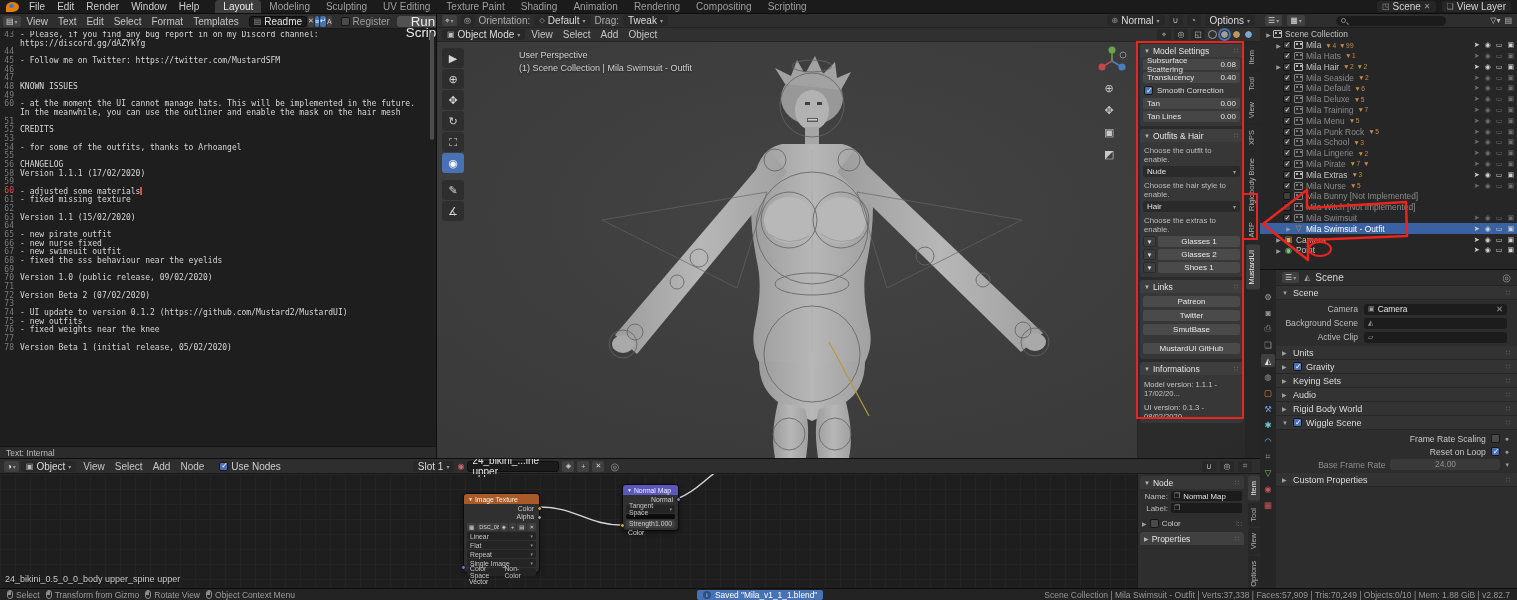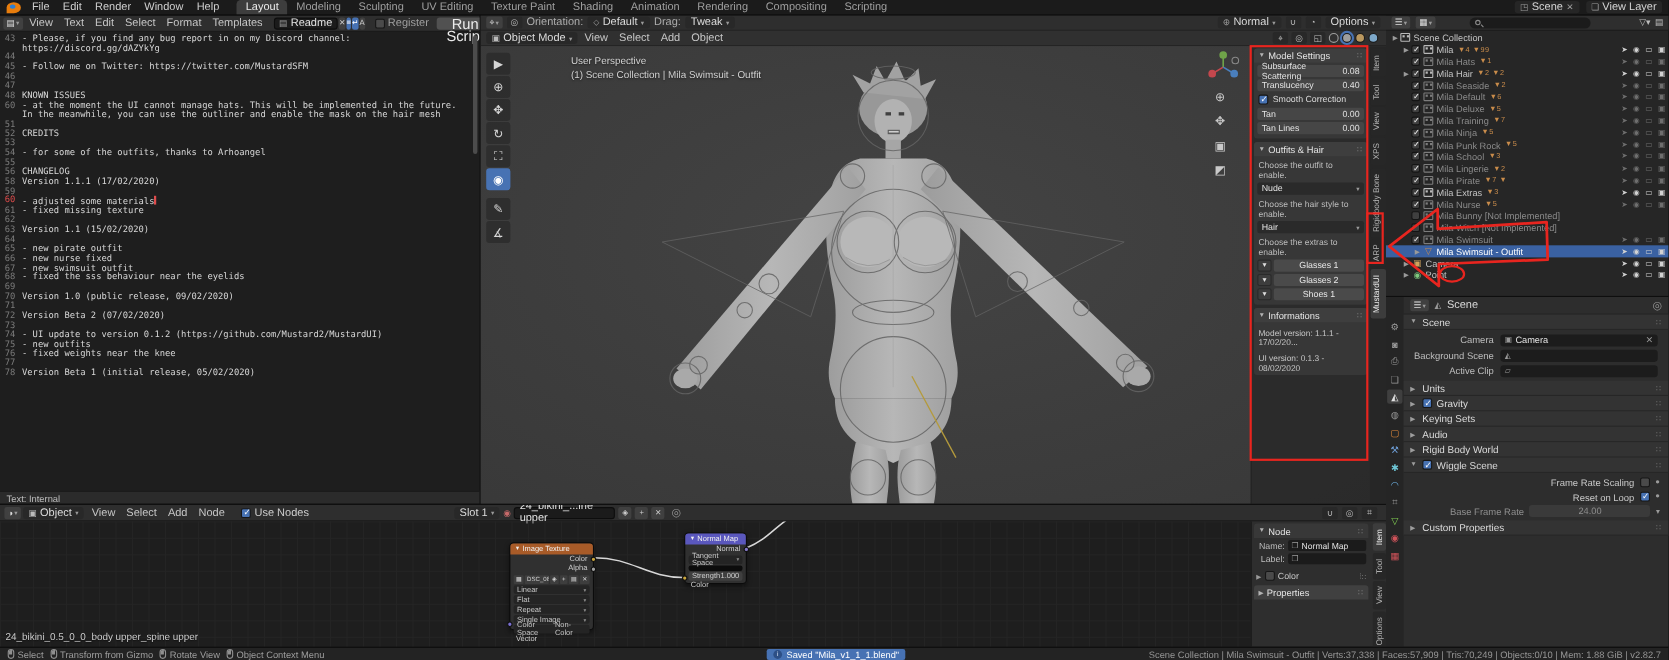--- a/index.html
+++ b/index.html
@@ -242,20 +242,24 @@
      <span class="lnum ">46</span>
      <span class="ltext"></span>
    </div>
       <div class="tline">
      <span class="lnum ">47</span>
      <span class="ltext"></span>
    </div>
       <div class="tline">
      <span class="lnum ">48</span>
      <span class="ltext">KNOWN ISSUES</span>
+   </div>
+      <div class="tline">
+     <span class="lnum ">49</span>
+     <span class="ltext"></span>
    </div>
       <div class="tline">
      <span class="lnum ">60</span>
      <span class="ltext">- at the moment the UI cannot manage hats. This will be implemented in the future. In the meanwhile, you can use the outliner and enable the mask on the hair mesh</span>
    </div>
       <div class="tline">
      <span class="lnum ">51</span>
      <span class="ltext"></span>
    </div>
       <div class="tline">
@@ -573,20 +577,33 @@
    </div>
             <div class="xrow">
      <span class="xicon">▼</span>
      <span class="xbtn">Shoes 1</span>
    </div>
           </div>
       </div>
       <div class="mpanel">
         <div class="mphead">
           <span class="arr">▼</span>
+          <span>Links</span>
+          <span class="grip">∷</span>
+        </div>
+        <div id="link-btns">
+            <div class="lbtn">Patreon</div>
+            <div class="lbtn">Twitter</div>
+            <div class="lbtn">SmutBase</div>
+          </div>
+        <div class="lbtn gap">MustardUI GitHub</div>
+      </div>
+      <div class="mpanel">
+        <div class="mphead">
+          <span class="arr">▼</span>
           <span>Informations</span>
           <span class="grip">∷</span>
         </div>
         <div class="minfo">Model version: 1.1.1 - 17/02/20...</div>
         <div class="minfo">UI version: 0.1.3 - 08/02/2020</div>
       </div>
     </div>
     <div class="vtabs" id="vp-vtabs">
         <span class="vtab ">Item</span>
         <span class="vtab ">Tool</span>
@@ -713,21 +730,21 @@
         <span>➤</span>
         <span>◉</span>
         <span>▭</span>
         <span>▣</span>
         </span>
    </div>
       <div class="orow " style="padding-left:14px">
      <span class="oexp"></span>
      <span class="ocb on"></span>
      <span class="oic dim"></span>
-     <span class="oname dim">Mila Ninja</span>
+     <span class="oname dim">Mila Menu</span>
      <span class="obadge">▼5</span>
      <span class="orights dim">
         <span>➤</span>
         <span>◉</span>
         <span>▭</span>
         <span>▣</span>
         </span>
    </div>
       <div class="orow " style="padding-left:14px">
      <span class="oexp"></span>

